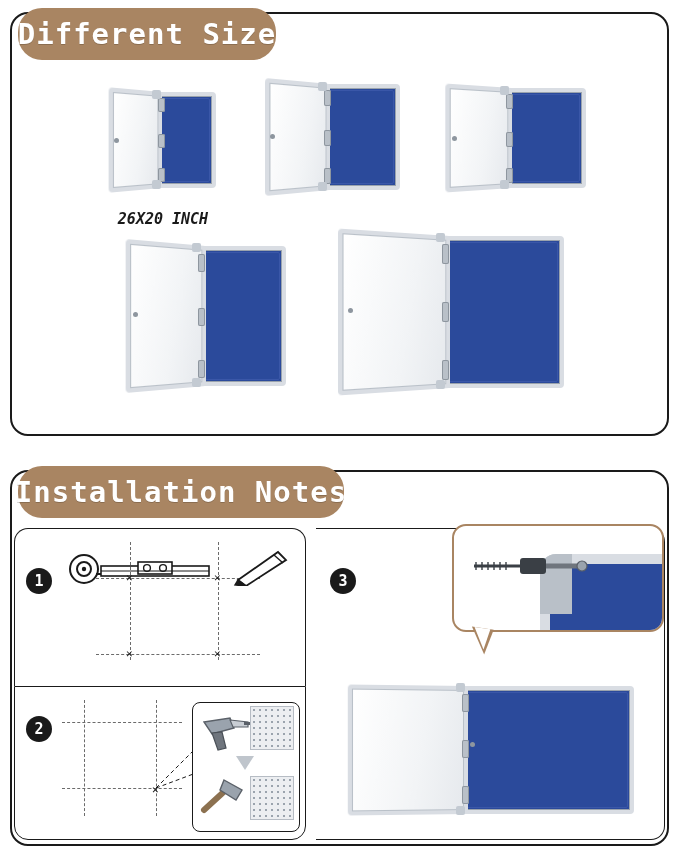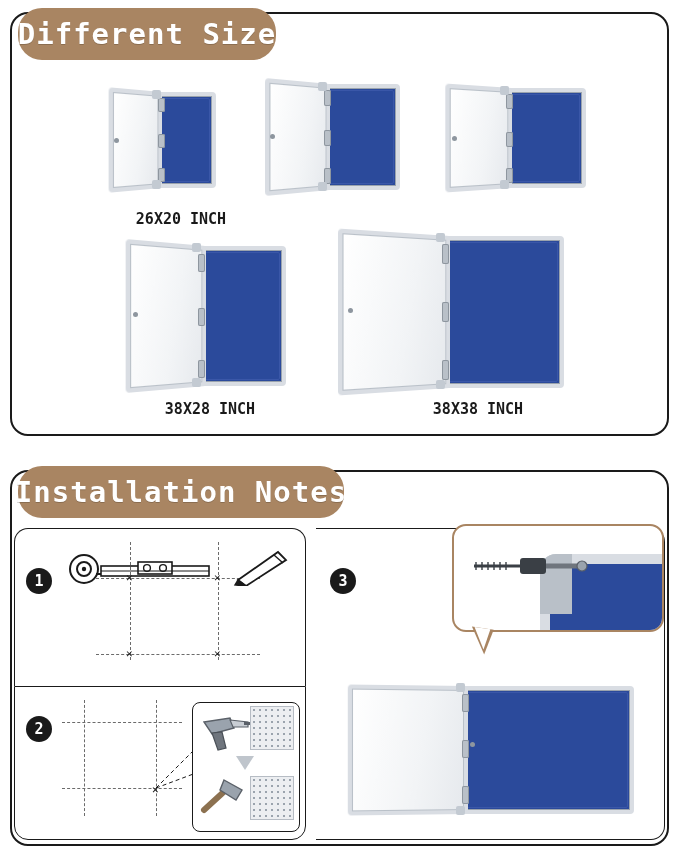--- a/index.html
+++ b/index.html
@@ -184,21 +184,21 @@
   <div class="board" style="left:108px; top:92px; width:108px; height:96px;">
     <div class="cab" style="width:62px;"></div>
     <div class="door" style="width:54px; transform: perspective(260px) rotateY(26deg);"></div>
     <div class="hinge" style="left:50px; top:6px; height:14px;"></div>
     <div class="hinge" style="left:50px; top:42px; height:14px;"></div>
     <div class="hinge" style="left:50px; top:76px; height:14px;"></div>
     <div class="lock" style="left:6px; top:46px;"></div>
     <div class="corner" style="left:44px; top:-2px;"></div>
     <div class="corner" style="left:44px; top:88px;"></div>
   </div>
-  <div class="size-label" style="left:116px; top:210px; width:130px;">26X20 INCH</div>
+  <div class="size-label" style="left:98px; top:210px; width:130px;font-style:italic;">26X20 INCH</div>
 
   <div class="board" style="left:264px; top:84px; width:136px; height:106px;">
     <div class="cab" style="width:78px;"></div>
     <div class="door" style="width:66px; transform: perspective(300px) rotateY(28deg);"></div>
     <div class="hinge" style="left:60px; top:6px; height:16px;"></div>
     <div class="hinge" style="left:60px; top:46px; height:16px;"></div>
     <div class="hinge" style="left:60px; top:84px; height:16px;"></div>
     <div class="lock" style="left:6px; top:50px;"></div>
     <div class="corner" style="left:54px; top:-2px;"></div>
     <div class="corner" style="left:54px; top:98px;"></div>
@@ -218,33 +218,31 @@
   <div class="board" style="left:126px; top:246px; width:160px; height:140px;">
     <div class="cab" style="width:90px;"></div>
     <div class="door" style="width:80px; transform: perspective(360px) rotateY(24deg);"></div>
     <div class="hinge" style="left:72px; top:8px; height:18px;"></div>
     <div class="hinge" style="left:72px; top:62px; height:18px;"></div>
     <div class="hinge" style="left:72px; top:114px; height:18px;"></div>
     <div class="lock" style="left:7px; top:66px;"></div>
     <div class="corner" style="left:66px; top:-3px;"></div>
     <div class="corner" style="left:66px; top:132px;"></div>
   </div>
-  <div class="size-label" style="left:130px; top:400px; width:160px;">38X28 INCH</div>
 
   <div class="board" style="left:340px; top:236px; width:224px; height:152px;">
     <div class="cab" style="width:124px;"></div>
     <div class="door" style="width:110px; transform: perspective(460px) rotateY(22deg);"></div>
     <div class="hinge" style="left:102px; top:8px; height:20px;"></div>
     <div class="hinge" style="left:102px; top:66px; height:20px;"></div>
     <div class="hinge" style="left:102px; top:124px; height:20px;"></div>
     <div class="lock" style="left:8px; top:72px;"></div>
     <div class="corner" style="left:96px; top:-3px;"></div>
     <div class="corner" style="left:96px; top:144px;"></div>
   </div>
-  <div class="size-label" style="left:398px; top:400px; width:160px;">38X38 INCH</div>
 
   <div class="panel" id="panel-notes"></div>
 
   <div class="title-tab" id="title-installation-notes">Installation Notes</div>
 
   <div class="note-box" id="note-box-1"></div>
   <div class="step-badge" style="left:26px; top:568px;">1</div>
 
   <div class="dashed-v" style="left:130px; top:542px; height:118px;"></div>
   <div class="dashed-v" style="left:218px; top:542px; height:118px;"></div>

